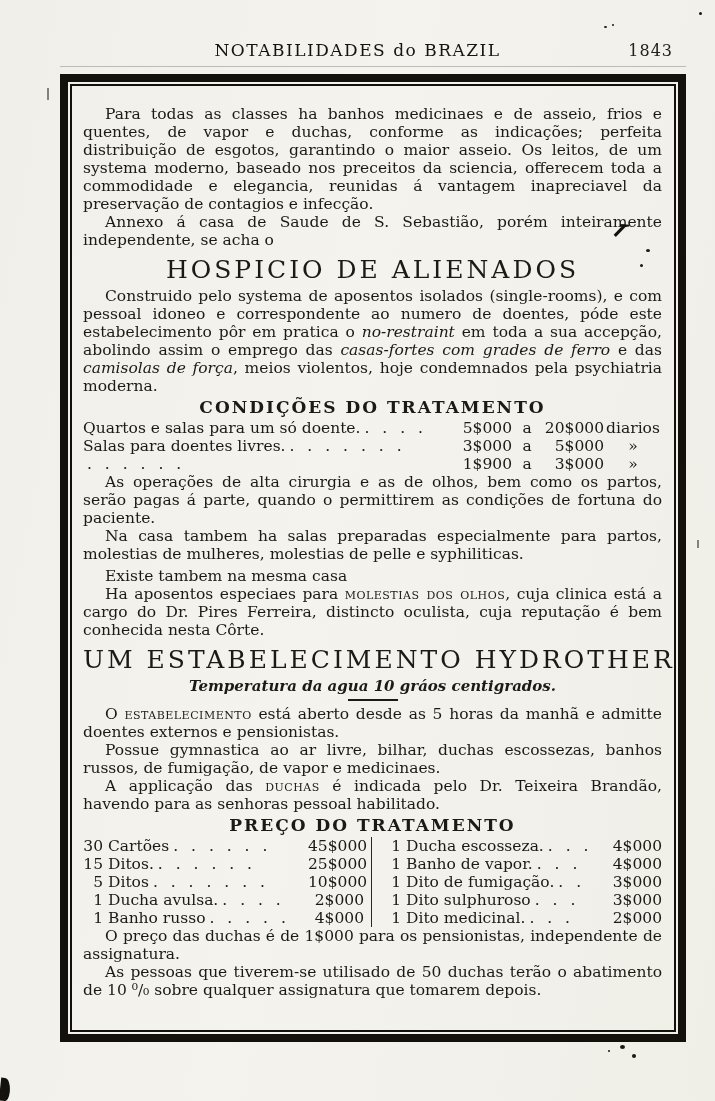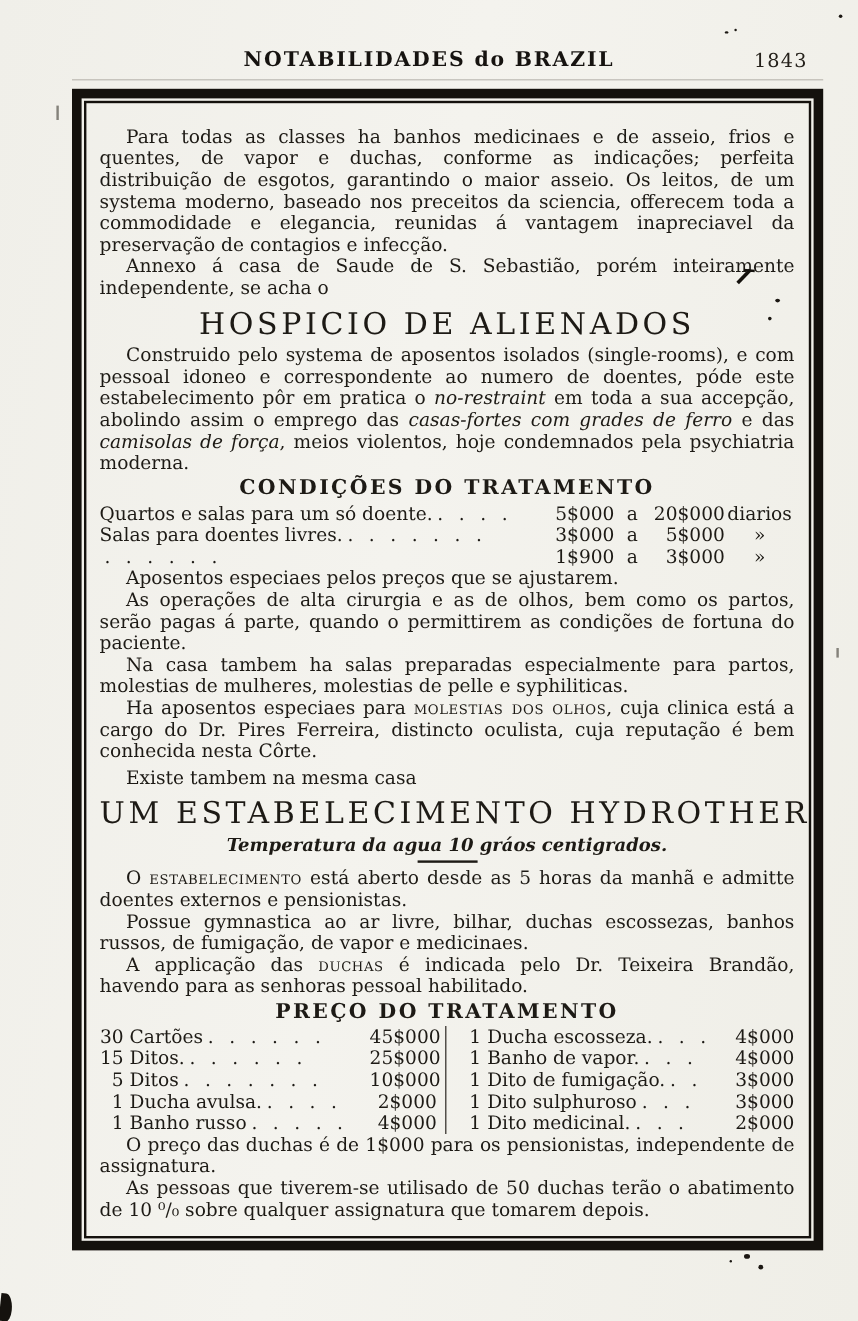--- a/index.html
+++ b/index.html
@@ -5,21 +5,21 @@
   html,body{margin:0;padding:0;}
   body{width:715px;height:1101px;background:#e9e8e3;overflow:hidden;}
   .page{
     position:relative;width:715px;height:1101px;
     background:linear-gradient(100deg,#f0efe9 0%,#f4f3ee 45%,#efeee7 100%);
     font-family:"DejaVu Serif","Liberation Serif",serif;
     color:#1d1a15;overflow:hidden;
   }
   
   .running-head{position:absolute;top:40px;left:0;width:100%;text-align:center;}
-  .rh-title{font-weight:bold;font-size:17px;letter-spacing:1.5px;color:#161310;}
+  .rh-title{font-weight:normal;font-size:17px;letter-spacing:1.5px;color:#161310;}
   .rh-page{position:absolute;top:41px;right:42px;font-size:16px;letter-spacing:1px;color:#24201a;}
   .rh-rule{position:absolute;top:66px;left:60px;width:626px;height:1px;background:#8a867d;opacity:.5;}
   
   .frame{
     position:absolute;left:60px;top:74px;width:626px;height:968px;
     box-sizing:border-box;border:8px solid #14110d;background:transparent;
   }
   .frame-inner{
     position:absolute;top:2px;left:2px;right:2px;bottom:2px;
     border:2px solid #14110d;
@@ -107,27 +107,26 @@
         <span class="c-unit">»</span>
       </div>
       <div class="crow">
         <span class="dots">. . . . . .</span>
         <span class="amt c-from">1$900</span>
         <span class="c-conj">a</span>
         <span class="amt c-to">3$000</span>
         <span class="c-unit">»</span>
       </div>
 
-      <p class="p">Aposentos especiaes pelos preços que se ajustarem.</p>
       <p class="p">As operações de alta cirurgia e as de olhos, bem como os partos, serão pagas á parte, quando o permittirem as condições de fortuna do paciente.</p>
       <p class="p">Na casa tambem ha salas preparadas especialmente para partos, molestias de mulheres, molestias de pelle e syphiliticas.</p>
 
+      <p class="p gap-top">Existe tambem na mesma casa</p>
+
       <p class="p"><span>Ha aposentos especiaes para </span><span class="sc">molestias dos olhos</span><span>, cuja clinica está a cargo do Dr. Pires Ferreira, distincto oculista, cuja reputação é bem conhecida nesta Côrte.</span></p>
-
-      <p class="p gap-top">Existe tambem na mesma casa</p>
 
       <h1 class="display">UM ESTABELECIMENTO HYDROTHERAPICO</h1>
       <p class="subtitle">Temperatura da agua 10 gráos centigrados.</p>
       <div class="short-rule"></div>
 
       <p class="p"><span>O </span><span class="sc">estabelecimento</span><span> está aberto desde as 5 horas da manhã e admitte doentes externos e pensionistas.</span></p>
       <p class="p">Possue gymnastica ao ar livre, bilhar, duchas escossezas, banhos russos, de fumigação, de vapor e medicinaes.</p>
       <p class="p"><span>A applicação das </span><span class="sc">duchas</span><span> é indicada pelo Dr. Teixeira Brandão, havendo para as senhoras pessoal habilitado.</span></p>
 
       <h2 class="sub">PREÇO DO TRATAMENTO</h2>

